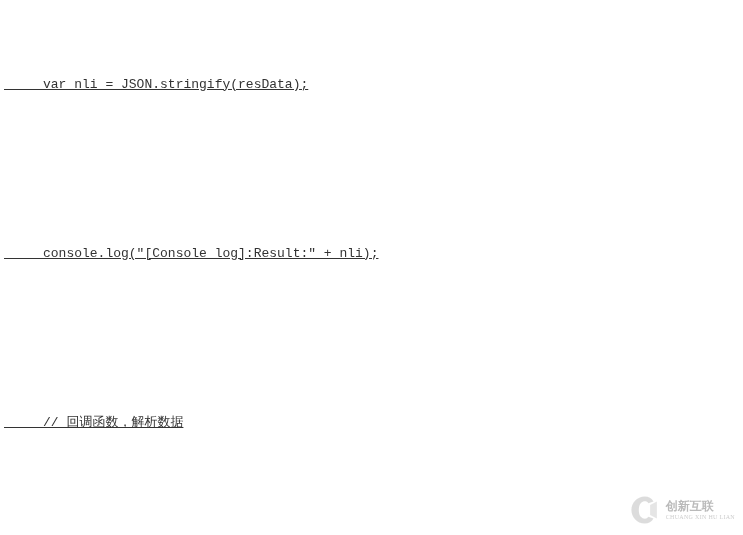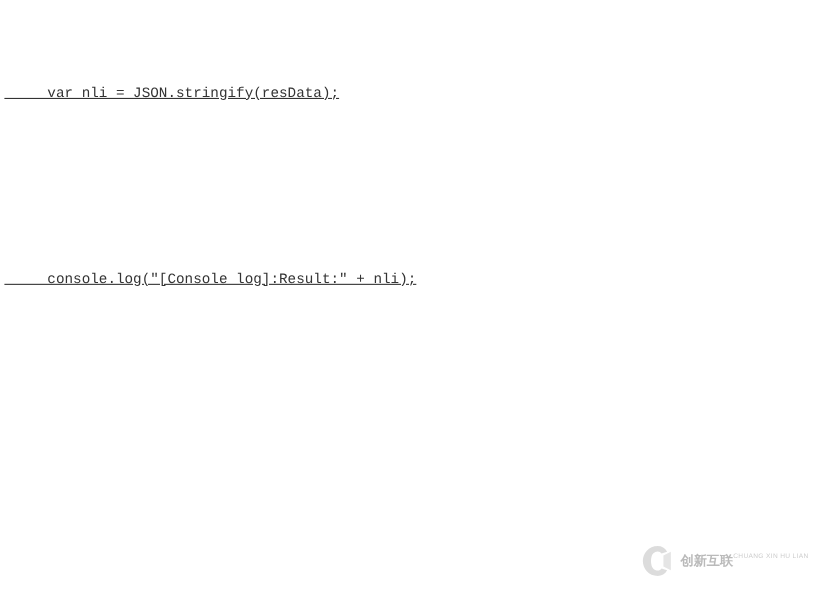--- a/index.html
+++ b/index.html
@@ -34,38 +34,39 @@
       gap: 4px;
     }
     .watermark-logo {
       width: 34px;
       height: 34px;
       display: flex;
       align-items: center;
       justify-content: center;
     }
     .watermark-text {
-      font-family: Liberation Sans, sans-serif;
+      font-family: Liberation Serif, serif;
       font-size: 10px;
       line-height: 1.2;
       color: #888;
       display: flex;
-      flex-direction: row;
+      flex-direction: column;
     }
     .wm-cn { font-size: 12px; font-weight: bold; color: #777; }
     .wm-en { font-size: 6px; letter-spacing: 0.3px; color: #999; }
   </style>
 </head>
 <body>
 
 <div class="code-block">
   <span class="line">     var nli = JSON.stringify(resData);</span>
   <span class="line"></span>
   <span class="line">     console.log("[Console log]:Result:" + nli);</span>
   <span class="line"></span>
+  <span class="line">     // 回调函数，解析数据</span>
   <span class="line"></span>
   
   <span class="line"></span>
   
   <span class="line"></span>
   
   <span class="line"></span>
   
   <span class="line"></span>
   

